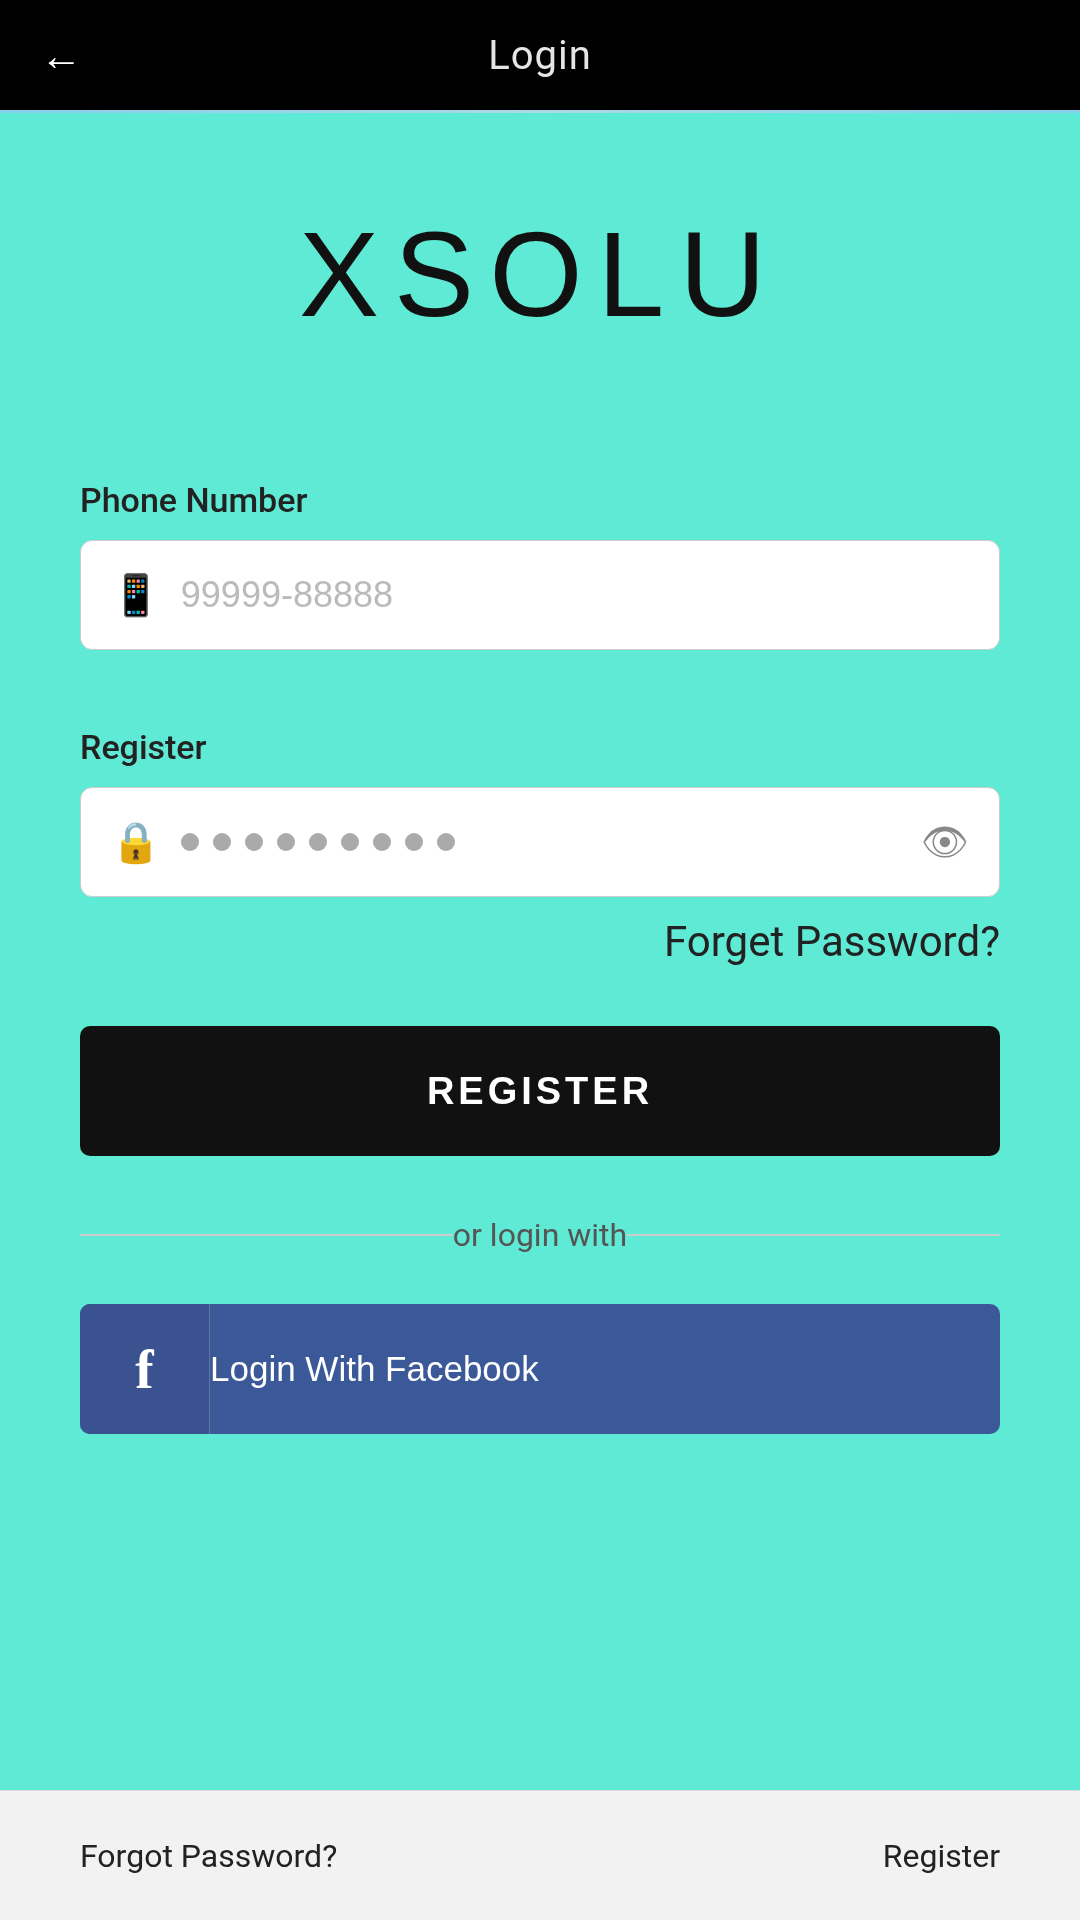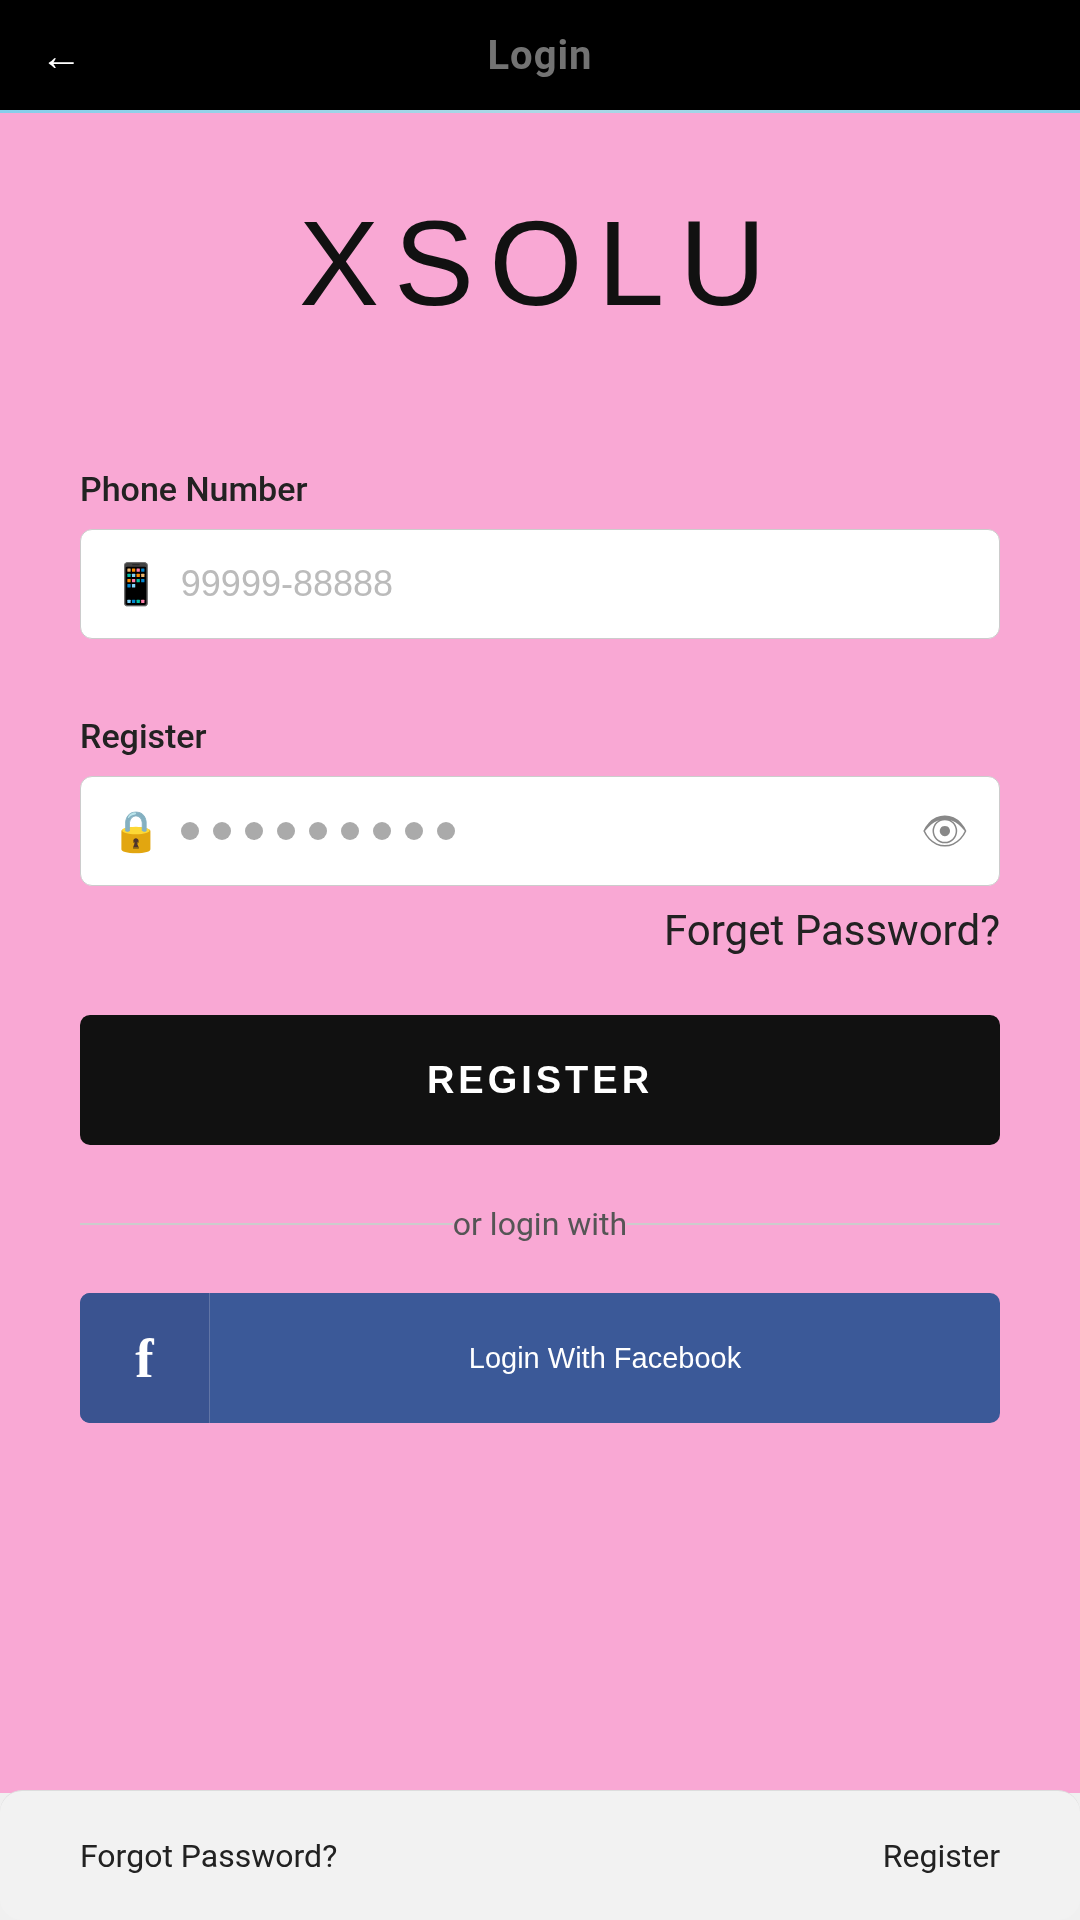--- a/index.html
+++ b/index.html
@@ -31,36 +31,36 @@
       position: absolute;
       left: 40px;
       color: #ffffff;
       font-size: 42px;
       cursor: pointer;
       display: flex;
       align-items: center;
     }
 
     .header-title {
-      color: #737373;
+      color: #e5e5e5;
       font-size: 40px;
-      font-weight: 700;
+      font-weight: 400;
       letter-spacing: 1px;
     }
 
     .header-border {
       width: 100%;
       height: 3px;
       background: linear-gradient(to right, #87ceeb, #add8e6, #87ceeb);
     }
 
     .main-content {
       width: 100%;
-      padding: 1px 80px;
-      background: #f9a8d4;
+      padding: 12px 80px;
+      background: #5eead4;
       min-height: calc(1920px - 110px - 130px);
     }
 
     .logo-section {
       display: flex;
       justify-content: center;
       align-items: center;
       padding: 80px 0 60px 0;
     }
 
@@ -204,37 +204,36 @@
 
     .facebook-f {
       color: #ffffff;
       font-size: 55px;
       font-weight: 700;
       font-family: Georgia, serif;
     }
 
     .facebook-label {
       flex: 1;
-      text-align: center;
-      color: #ffffff;
-      font-size: 29px;
+      text-align: left;
+      color: #ffffff;
+      font-size: 35px;
     }
 
     .bottom-nav {
       width: 100%;
       height: 130px;
       background: #f2f2f2;
       border-top: 1px solid #dddddd;
       display: flex;
       align-items: center;
       justify-content: space-between;
       padding: 0 80px;
       position: fixed;
       bottom: 0;
-      border-radius: 22px;
     }
 
     .bottom-nav-item {
       font-size: 32px;
       color: #222222;
       cursor: pointer;
     }
   </style>
 </head>
 <body>

